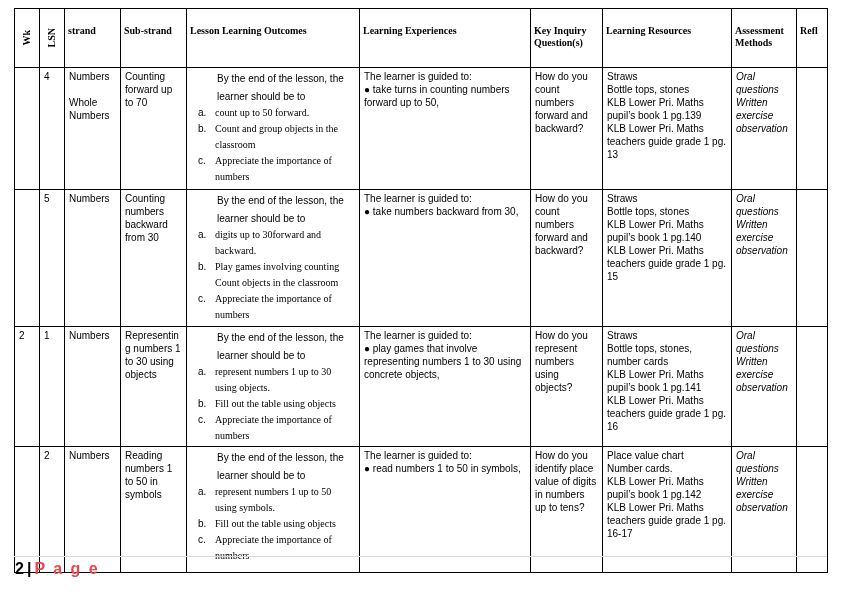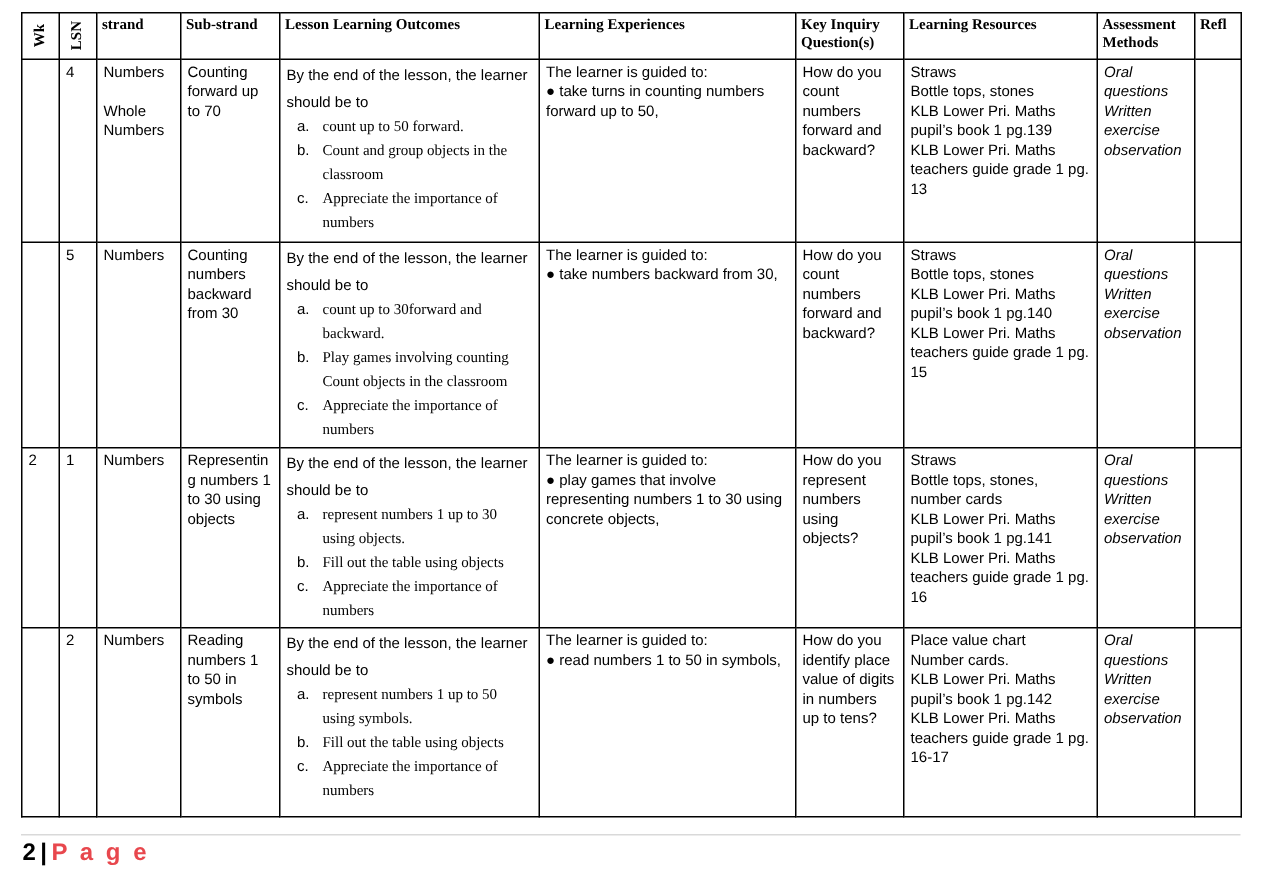--- a/index.html
+++ b/index.html
@@ -12,37 +12,37 @@
     border-collapse:collapse;table-layout:fixed;width:813px;
   }
   table.scheme td,table.scheme th{
     border:1px solid #000;vertical-align:top;text-align:left;
     padding:2px 4px;overflow:hidden;
     font-size:10px;line-height:1.3;font-weight:normal;
     overflow-wrap:break-word;word-wrap:break-word;
   }
   table.scheme th{
     font-family:"Liberation Serif",serif;font-weight:bold;font-size:10px;line-height:1.15;
-    padding:2px 3px;
+    padding:16px 3px;
   }
   tr.hdr{height:27px;}
   tr.r0{height:122px;}
   tr.r1{height:137px;}
   tr.r2{height:120px;}
   tr.r3{height:126px;}
   th.vert{padding:0;}
   .rotwrap{display:flex;align-items:center;justify-content:center;height:26px;}
   .rotwrap span{display:block;transform:rotate(-90deg);white-space:nowrap;
     font-family:"Liberation Serif",serif;font-weight:bold;font-size:10px;}
   td.c-wk,td.c-lsn{text-align:center;}
   td.c-strand,td.c-res{white-space:pre-line;}
   td.c-strand{line-height:1.3;}
   td.c-sub{line-height:1.3;}
   td.c-out{padding:3px 3px 2px 5px;}
-  .lo-intro{line-height:1.75;}
+  .lo-intro{line-height:1.75;margin-left:26px;}
   .lo-item{display:flex;line-height:1.6;margin-left:7px;}
   .lo-mark{flex:0 0 17px;}
   .lo-text{flex:1;font-family:Liberation Serif, serif;}
   td.c-exp{line-height:1.7;padding:3px 4px;}
   td.c-inq{line-height:1.25;padding:3px 4px;}
   td.c-res{font-size:9.5px;line-height:1.32;padding:3px 4px;}
   td.c-ass{line-height:1.55;padding:3px 13px 3px 5px;font-style:italic;}
   .footer-rule{position:absolute;left:14px;top:556px;width:813px;height:1px;background:#d9d9d9;}
   .footer{position:absolute;left:15px;top:560px;font-weight:bold;font-size:16px;
     font-family:"Liberation Sans",sans-serif;}
@@ -127,21 +127,21 @@
 
     <tr class="r1">
       <td class="c-wk"></td>
       <td class="c-lsn">5</td>
       <td class="c-strand">Numbers</td>
       <td class="c-sub">Counting numbers backward from 30</td>
       <td class="c-out">
         <div class="lo-intro">By the end of the lesson, the learner should be to</div>
         <div class="lo-item">
           <span class="lo-mark">a.</span>
-          <span class="lo-text">count up to 30forward and backward.</span>
+          <span class="lo-text">digits up to 30forward and backward.</span>
         </div>
         <div class="lo-item">
           <span class="lo-mark">b.</span>
           <span class="lo-text">Play games involving counting Count objects in the classroom</span>
         </div>
         <div class="lo-item">
           <span class="lo-mark">c.</span>
           <span class="lo-text">Appreciate the importance of numbers</span>
         </div>
       </td>

